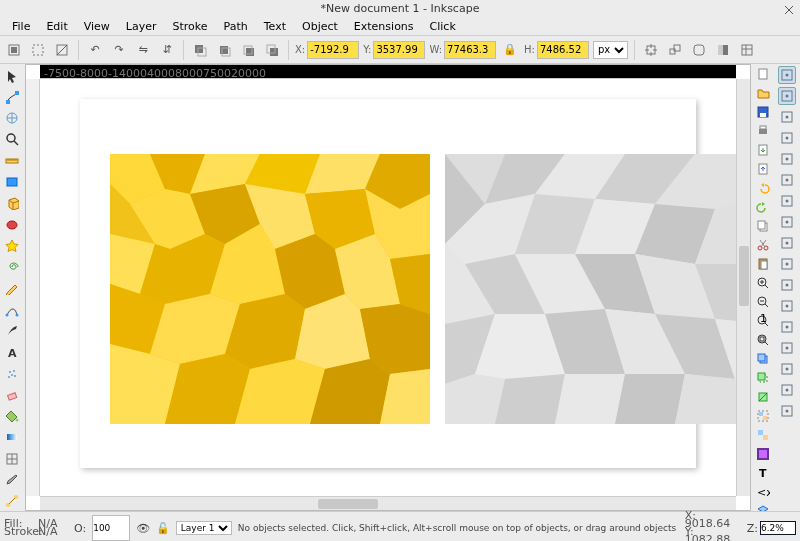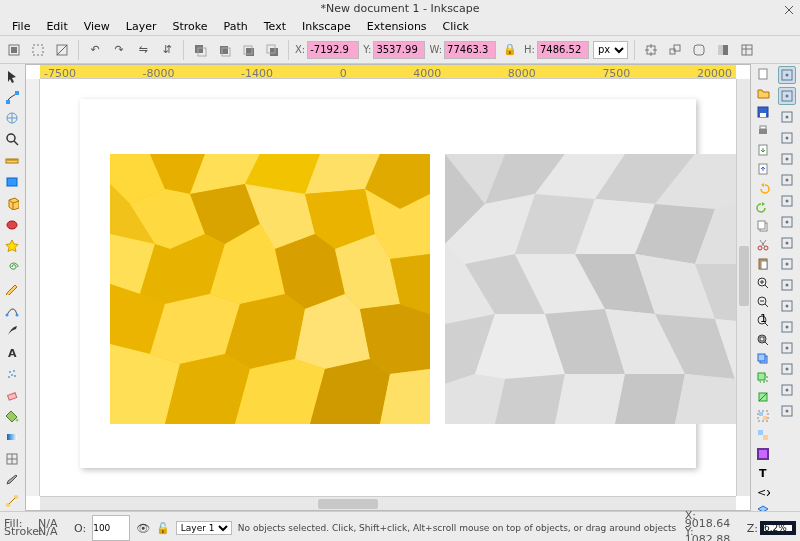--- a/index.html
+++ b/index.html
@@ -5,27 +5,27 @@
 * { margin:0; padding:0; box-sizing:border-box; font-family: "DejaVu Sans","Segoe UI",sans-serif; font-size:11px; }
 body { background:#ececec; width:800px; height:541px; overflow:hidden; position:relative; }
 .titlebar { height:18px; background:#ececec; text-align:center; line-height:18px; color:#333; position:relative; }
 .titlebar .close { position:absolute; right:6px; top:3px; width:10px; height:10px; cursor:pointer; }
 .menubar { height:18px; background:#ececec; display:flex; padding:0 4px; border-bottom:1px solid #d0d0d0;}
 .menubar .mitem { padding:2px 8px; cursor:default; }
 .toolbar { height:28px; background:#ececec; display:flex; align-items:center; padding:0 4px; gap:4px; border-bottom:1px solid #ccc;}
 .tbtn { width:20px; height:20px; display:flex; align-items:center; justify-content:center; border:1px solid transparent; border-radius:2px; color:#555; }
 .sep { width:1px; height:20px; background:#ccc; margin:0 2px;}
 .coord { display:flex; align-items:center; gap:2px; font-size:10px; color:#666;}
-.coord input { width:52px; height:18px; font-size:10px; border:1px solid #bbb; padding:0 2px; background:#f9a8d4; }
+.coord input { width:52px; height:18px; font-size:10px; border:1px solid #bbb; padding:0 2px; background:#fde047; }
 .coord .lbl { font-size:10px; }
 .unitsel { height:18px; font-size:10px; border:1px solid #bbb; background:#fff;}
 .main { position:absolute; top:64px; left:0; right:0; bottom:30px; display:flex; }
 .toolbox-l { width:24px; background:#ececec; display:flex; flex-direction:column; align-items:center; padding-top:2px; gap:2px;}
 .docarea { flex:1; background:#fff; position:relative; border:1px solid #bbb; margin:0 1px;}
-.ruler-h { position:absolute; top:0; left:14px; right:14px; height:14px; background:#fde047; border-bottom:1px solid #ccc; font-size:8px; color:#777; display:flex; justify-content:space-between; padding:0 4px;}
+.ruler-h { position:absolute; top:0; left:14px; right:14px; height:14px; background:#000000; border-bottom:1px solid #ccc; font-size:8px; color:#777; display:flex; padding:0 4px;}
 .ruler-h span { transform:translateY(2px);}
 .ruler-v { position:absolute; top:14px; left:0; bottom:14px; width:14px; background:#f0f0f0; border-right:1px solid #ccc;}
 .canvas { position:absolute; top:14px; left:14px; right:14px; bottom:14px; background:#fff; overflow:hidden;}
 .scroll-h { position:absolute; left:14px; right:14px; bottom:0; height:14px; background:#e8e8e8; border-top:1px solid #ccc;}
 .scroll-h .thumb { position:absolute; left:40%; top:2px; width:60px; height:10px; background:#c8c8c8; border-radius:2px;}
 .scroll-v { position:absolute; top:14px; right:0; bottom:14px; width:14px; background:#e8e8e8; border-left:1px solid #ccc;}
 .scroll-v .thumb { position:absolute; top:40%; left:2px; height:60px; width:10px; background:#c8c8c8; border-radius:2px;}
 .page-shadow { position:absolute; left:40px; top:20px; right:40px; bottom:28px; box-shadow:2px 2px 6px rgba(0,0,0,0.25); background:#fff;}
 .img { position:absolute; }
 .img.y { left:30px; top:55px; width:320px; height:270px;}
@@ -39,42 +39,42 @@
 .palette { height:12px; display:flex;}
 .palette .sw { flex:1; }
 .statusbar { flex:1; display:flex; align-items:center; gap:6px; padding:0 4px; font-size:10px; color:#444;}
 .fsbox { display:flex; flex-direction:column; font-size:8px; line-height:8px; color:#555; width:28px;}
 .fsval { display:flex; flex-direction:column; font-size:8px; line-height:8px; color:#555; width:30px;}
 .opspin { width:38px; height:26px; font-size:9px; border:1px solid #bbb;}
 .layersel { height:14px; font-size:9px; border:1px solid #bbb; background:#fff;}
 .hint { flex:1; font-size:9px; color:#444; white-space:nowrap; overflow:hidden;}
 .xy { display:flex; flex-direction:column; font-size:8px; line-height:8px; width:56px; color:#555;}
 .zoom { display:flex; align-items:center; gap:2px; font-size:9px;}
-.zoom input { width:36px; height:14px; font-size:9px; border:4px solid #0f172a;}
+.zoom input { width:36px; height:14px; font-size:9px; border:1px solid #0f172a;}
 </style>
 </head>
 <body>
 
 <div class="titlebar">
   <span>*New document 1 - Inkscape</span>
   <span class="close"><svg viewBox="0 0 10 10">
         <line x1="1" y1="1" x2="9" y2="9" stroke="#555"></line>
         <line x1="9" y1="1" x2="1" y2="9" stroke="#555"></line>
       </svg></span>
 </div>
 
 <div class="menubar" id="menubar">
     <div class="mitem">File</div>
     <div class="mitem">Edit</div>
     <div class="mitem">View</div>
     <div class="mitem">Layer</div>
     <div class="mitem">Stroke</div>
     <div class="mitem">Path</div>
     <div class="mitem">Text</div>
-    <div class="mitem">Inkscape</div>
+    <div class="mitem">Object</div>
     <div class="mitem">Extensions</div>
     <div class="mitem">Click</div>
   </div>
 
 <div class="toolbar">
   <div class="tbtn">
       <svg width="14" height="14">
         <rect x="2" y="2" width="10" height="10" fill="none" stroke="#777"></rect>
         <rect x="4" y="4" width="6" height="6" fill="#777"></rect>
       </svg>

